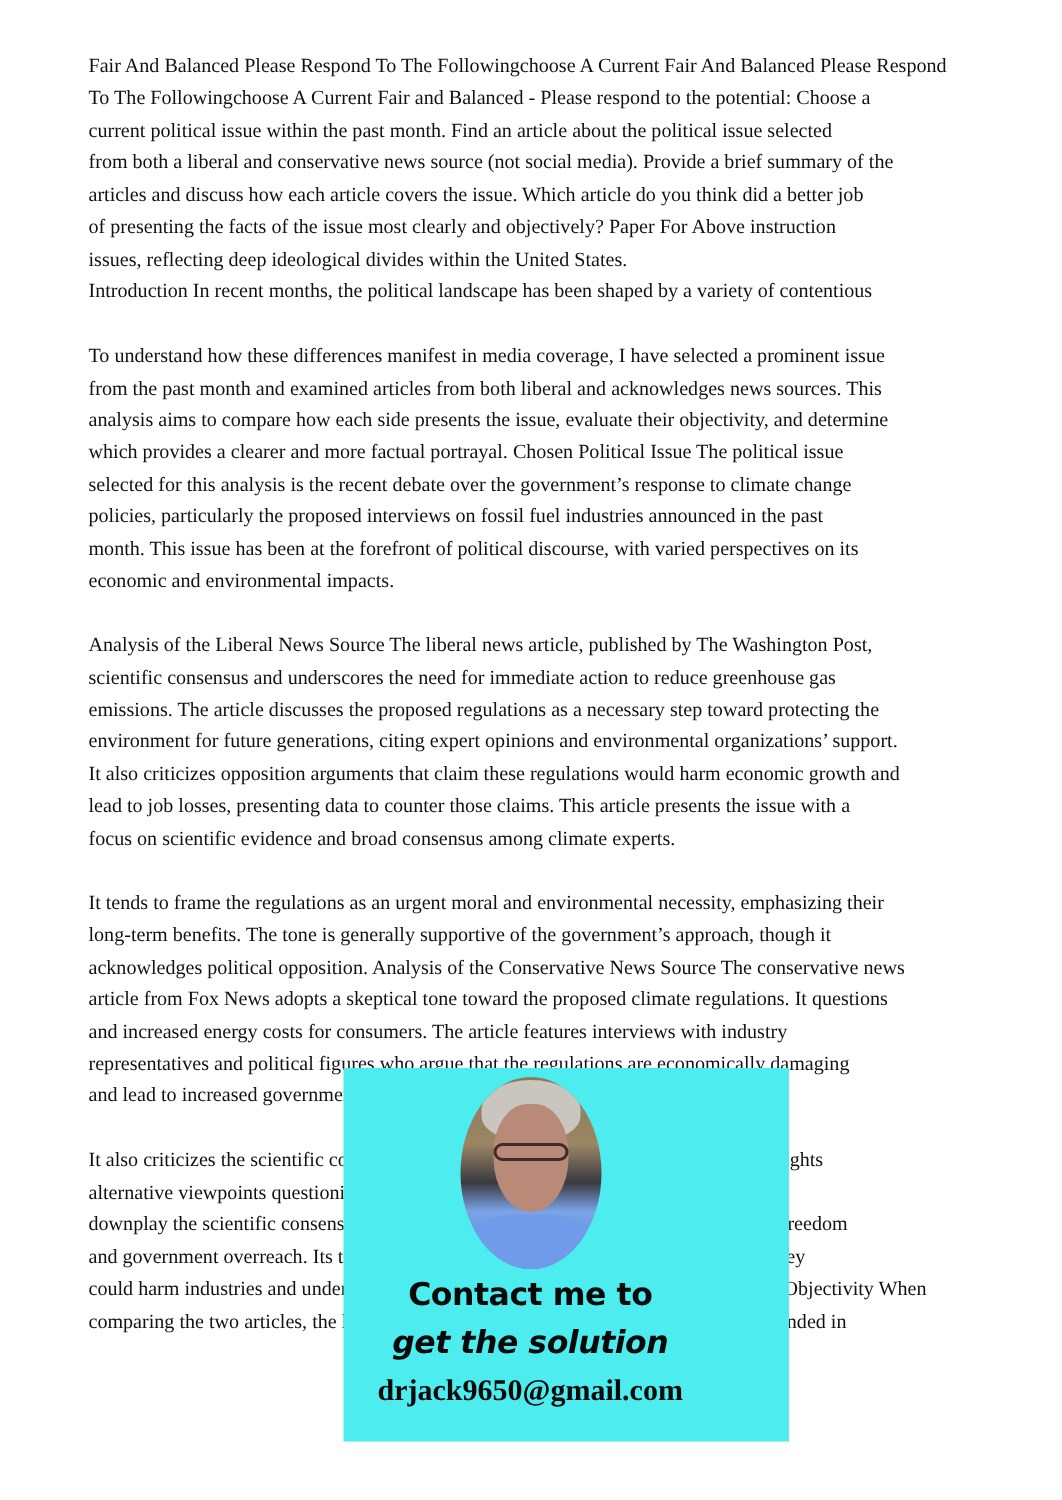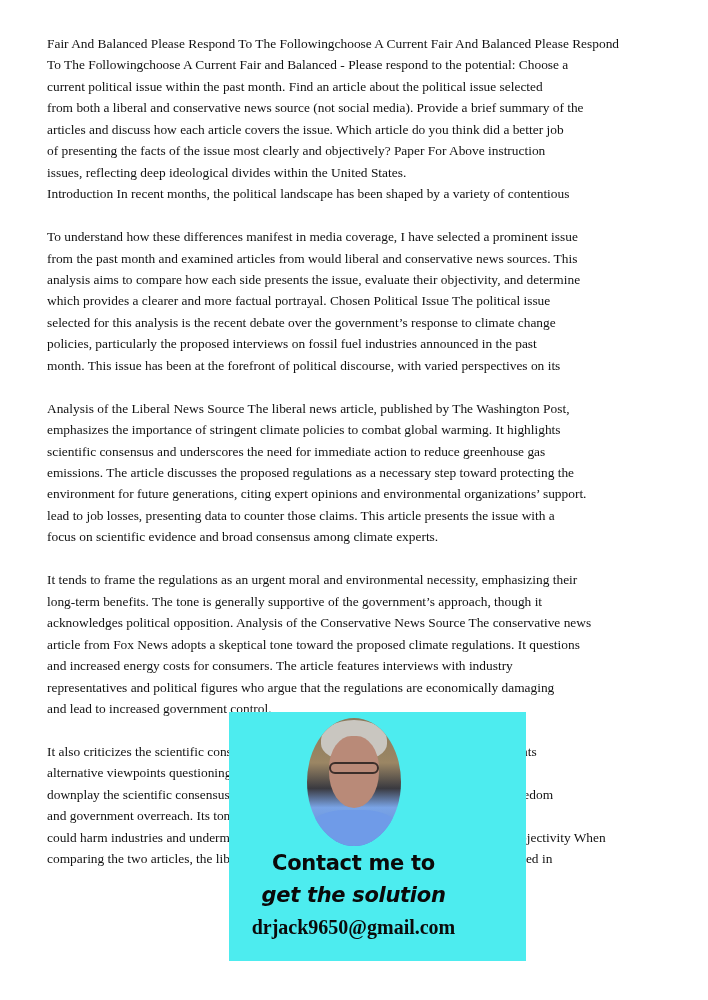--- a/index.html
+++ b/index.html
@@ -3,21 +3,21 @@
 <meta charset="utf-8">
 <style>
   html, body { margin: 0; padding: 0; background: #ffffff; }
   body { width: 708px; height: 1000px; position: relative; overflow: hidden; }
   .page {
     position: absolute; left: 47px; top: 33px; width: 640px;
     font-family: "Liberation Serif", "DejaVu Serif", serif;
     font-size: 13.4px; line-height: 21.45px; color: #111111;
   }
   .para { margin: 0 0 21.45px 0; white-space: nowrap; }
-  .line { display: block; }
+  .line { display: block; margin-left: 12px; }
   .promo-card {
     position: absolute; left: 229px; top: 712px; width: 249px; height: 249px;
     background: #4decef; text-align: center; padding-left: 48px;
   }
   .portrait {
     position: absolute; left: 78px; top: 6px; width: 94px; height: 128px;
     border-radius: 50%; overflow: hidden;
     background: linear-gradient(180deg, #8a7a5c 0%, #9b8664 35%, #3a3a40 55%, #7aa4e6 70%, #5b87d8 100%);
   }
   .portrait .hair {
@@ -58,33 +58,34 @@
     <span class="line">To The Followingchoose A Current Fair and Balanced - Please respond to the potential: Choose a</span>
     <span class="line">current political issue within the past month. Find an article about the political issue selected</span>
     <span class="line">from both a liberal and conservative news source (not social media). Provide a brief summary of the</span>
     <span class="line">articles and discuss how each article covers the issue. Which article do you think did a better job</span>
     <span class="line">of presenting the facts of the issue most clearly and objectively? Paper For Above instruction</span>
     <span class="line">issues, reflecting deep ideological divides within the United States.</span>
     <span class="line">Introduction In recent months, the political landscape has been shaped by a variety of contentious</span>
   </p>
   <p class="para">
     <span class="line">To understand how these differences manifest in media coverage, I have selected a prominent issue</span>
-    <span class="line">from the past month and examined articles from would liberal and conservative news sources. This</span>
+    <span class="line">from the past month and examined articles from both liberal and acknowledges news sources. This</span>
     <span class="line">analysis aims to compare how each side presents the issue, evaluate their objectivity, and determine</span>
     <span class="line">which provides a clearer and more factual portrayal. Chosen Political Issue The political issue</span>
     <span class="line">selected for this analysis is the recent debate over the government’s response to climate change</span>
     <span class="line">policies, particularly the proposed interviews on fossil fuel industries announced in the past</span>
     <span class="line">month. This issue has been at the forefront of political discourse, with varied perspectives on its</span>
+    <span class="line">economic and environmental impacts.</span>
   </p>
   <p class="para">
     <span class="line">Analysis of the Liberal News Source The liberal news article, published by The Washington Post,</span>
-    <span class="line">emphasizes the importance of stringent climate policies to combat global warming. It highlights</span>
     <span class="line">scientific consensus and underscores the need for immediate action to reduce greenhouse gas</span>
     <span class="line">emissions. The article discusses the proposed regulations as a necessary step toward protecting the</span>
     <span class="line">environment for future generations, citing expert opinions and environmental organizations’ support.</span>
+    <span class="line">It also criticizes opposition arguments that claim these regulations would harm economic growth and</span>
     <span class="line">lead to job losses, presenting data to counter those claims. This article presents the issue with a</span>
     <span class="line">focus on scientific evidence and broad consensus among climate experts.</span>
   </p>
   <p class="para">
     <span class="line">It tends to frame the regulations as an urgent moral and environmental necessity, emphasizing their</span>
     <span class="line">long-term benefits. The tone is generally supportive of the government’s approach, though it</span>
     <span class="line">acknowledges political opposition. Analysis of the Conservative News Source The conservative news</span>
     <span class="line">article from Fox News adopts a skeptical tone toward the proposed climate regulations. It questions</span>
     <span class="line">and increased energy costs for consumers. The article features interviews with industry</span>
     <span class="line">representatives and political figures who argue that the regulations are economically damaging</span>

